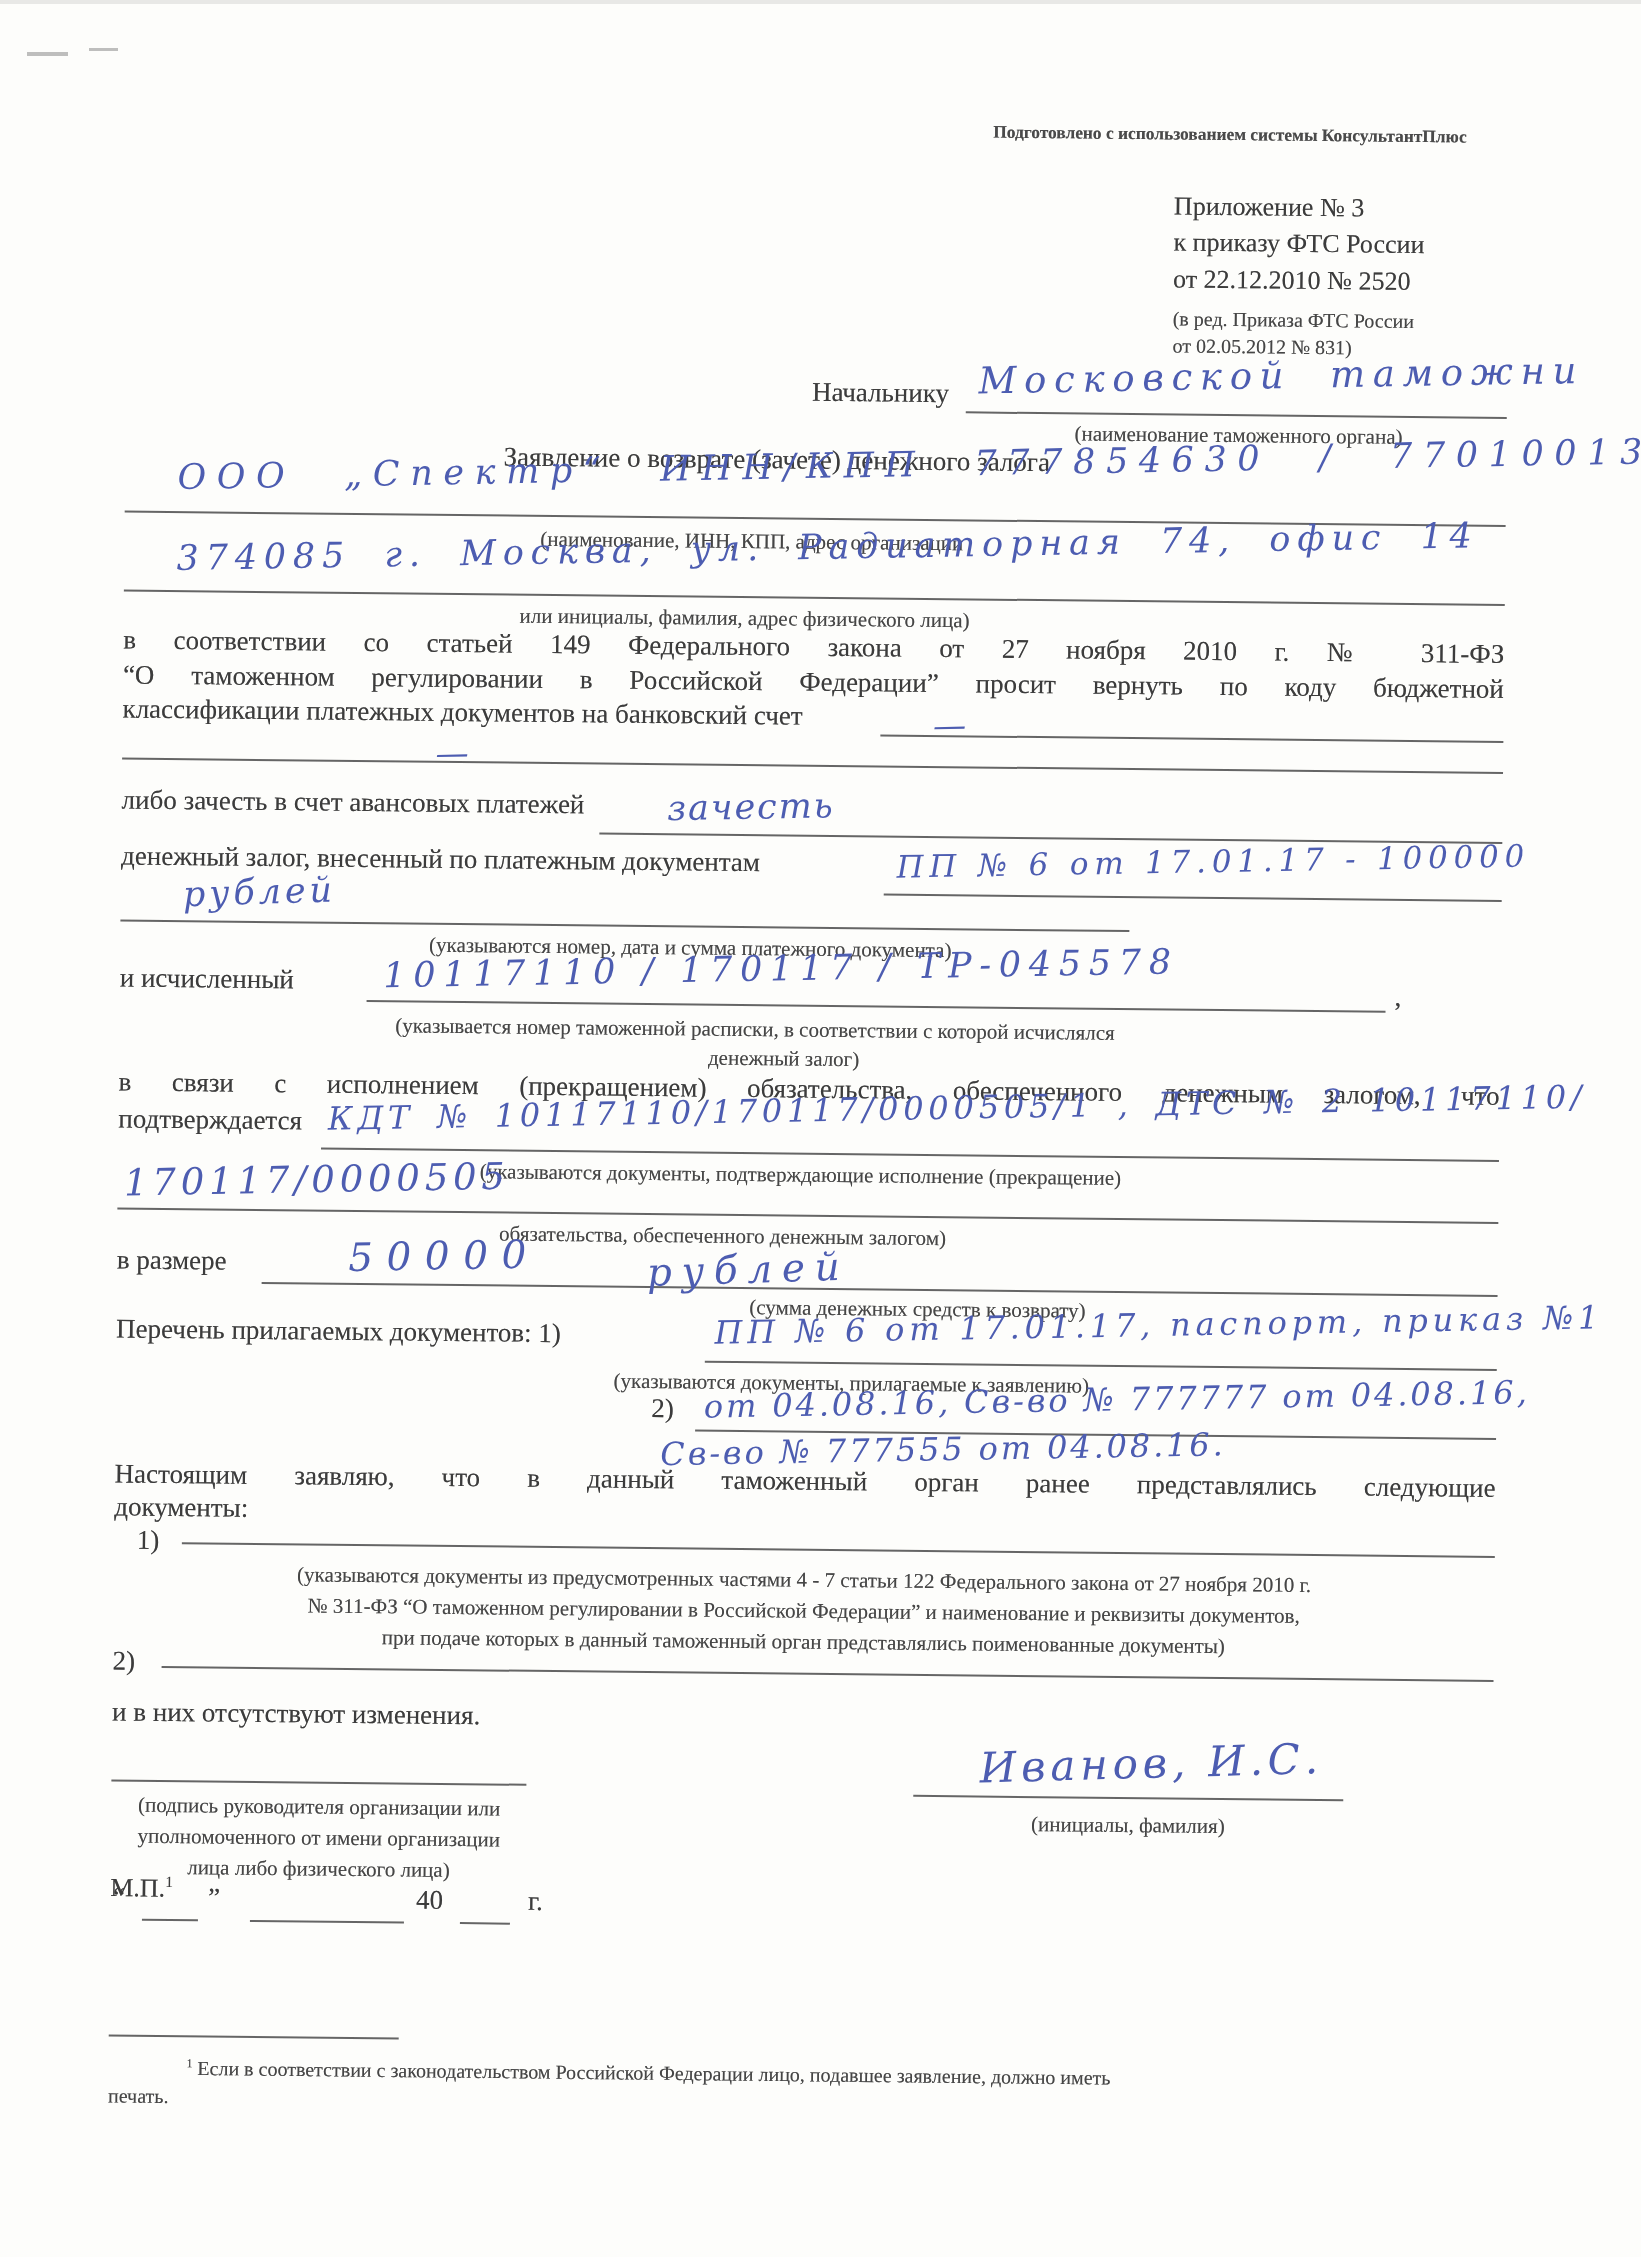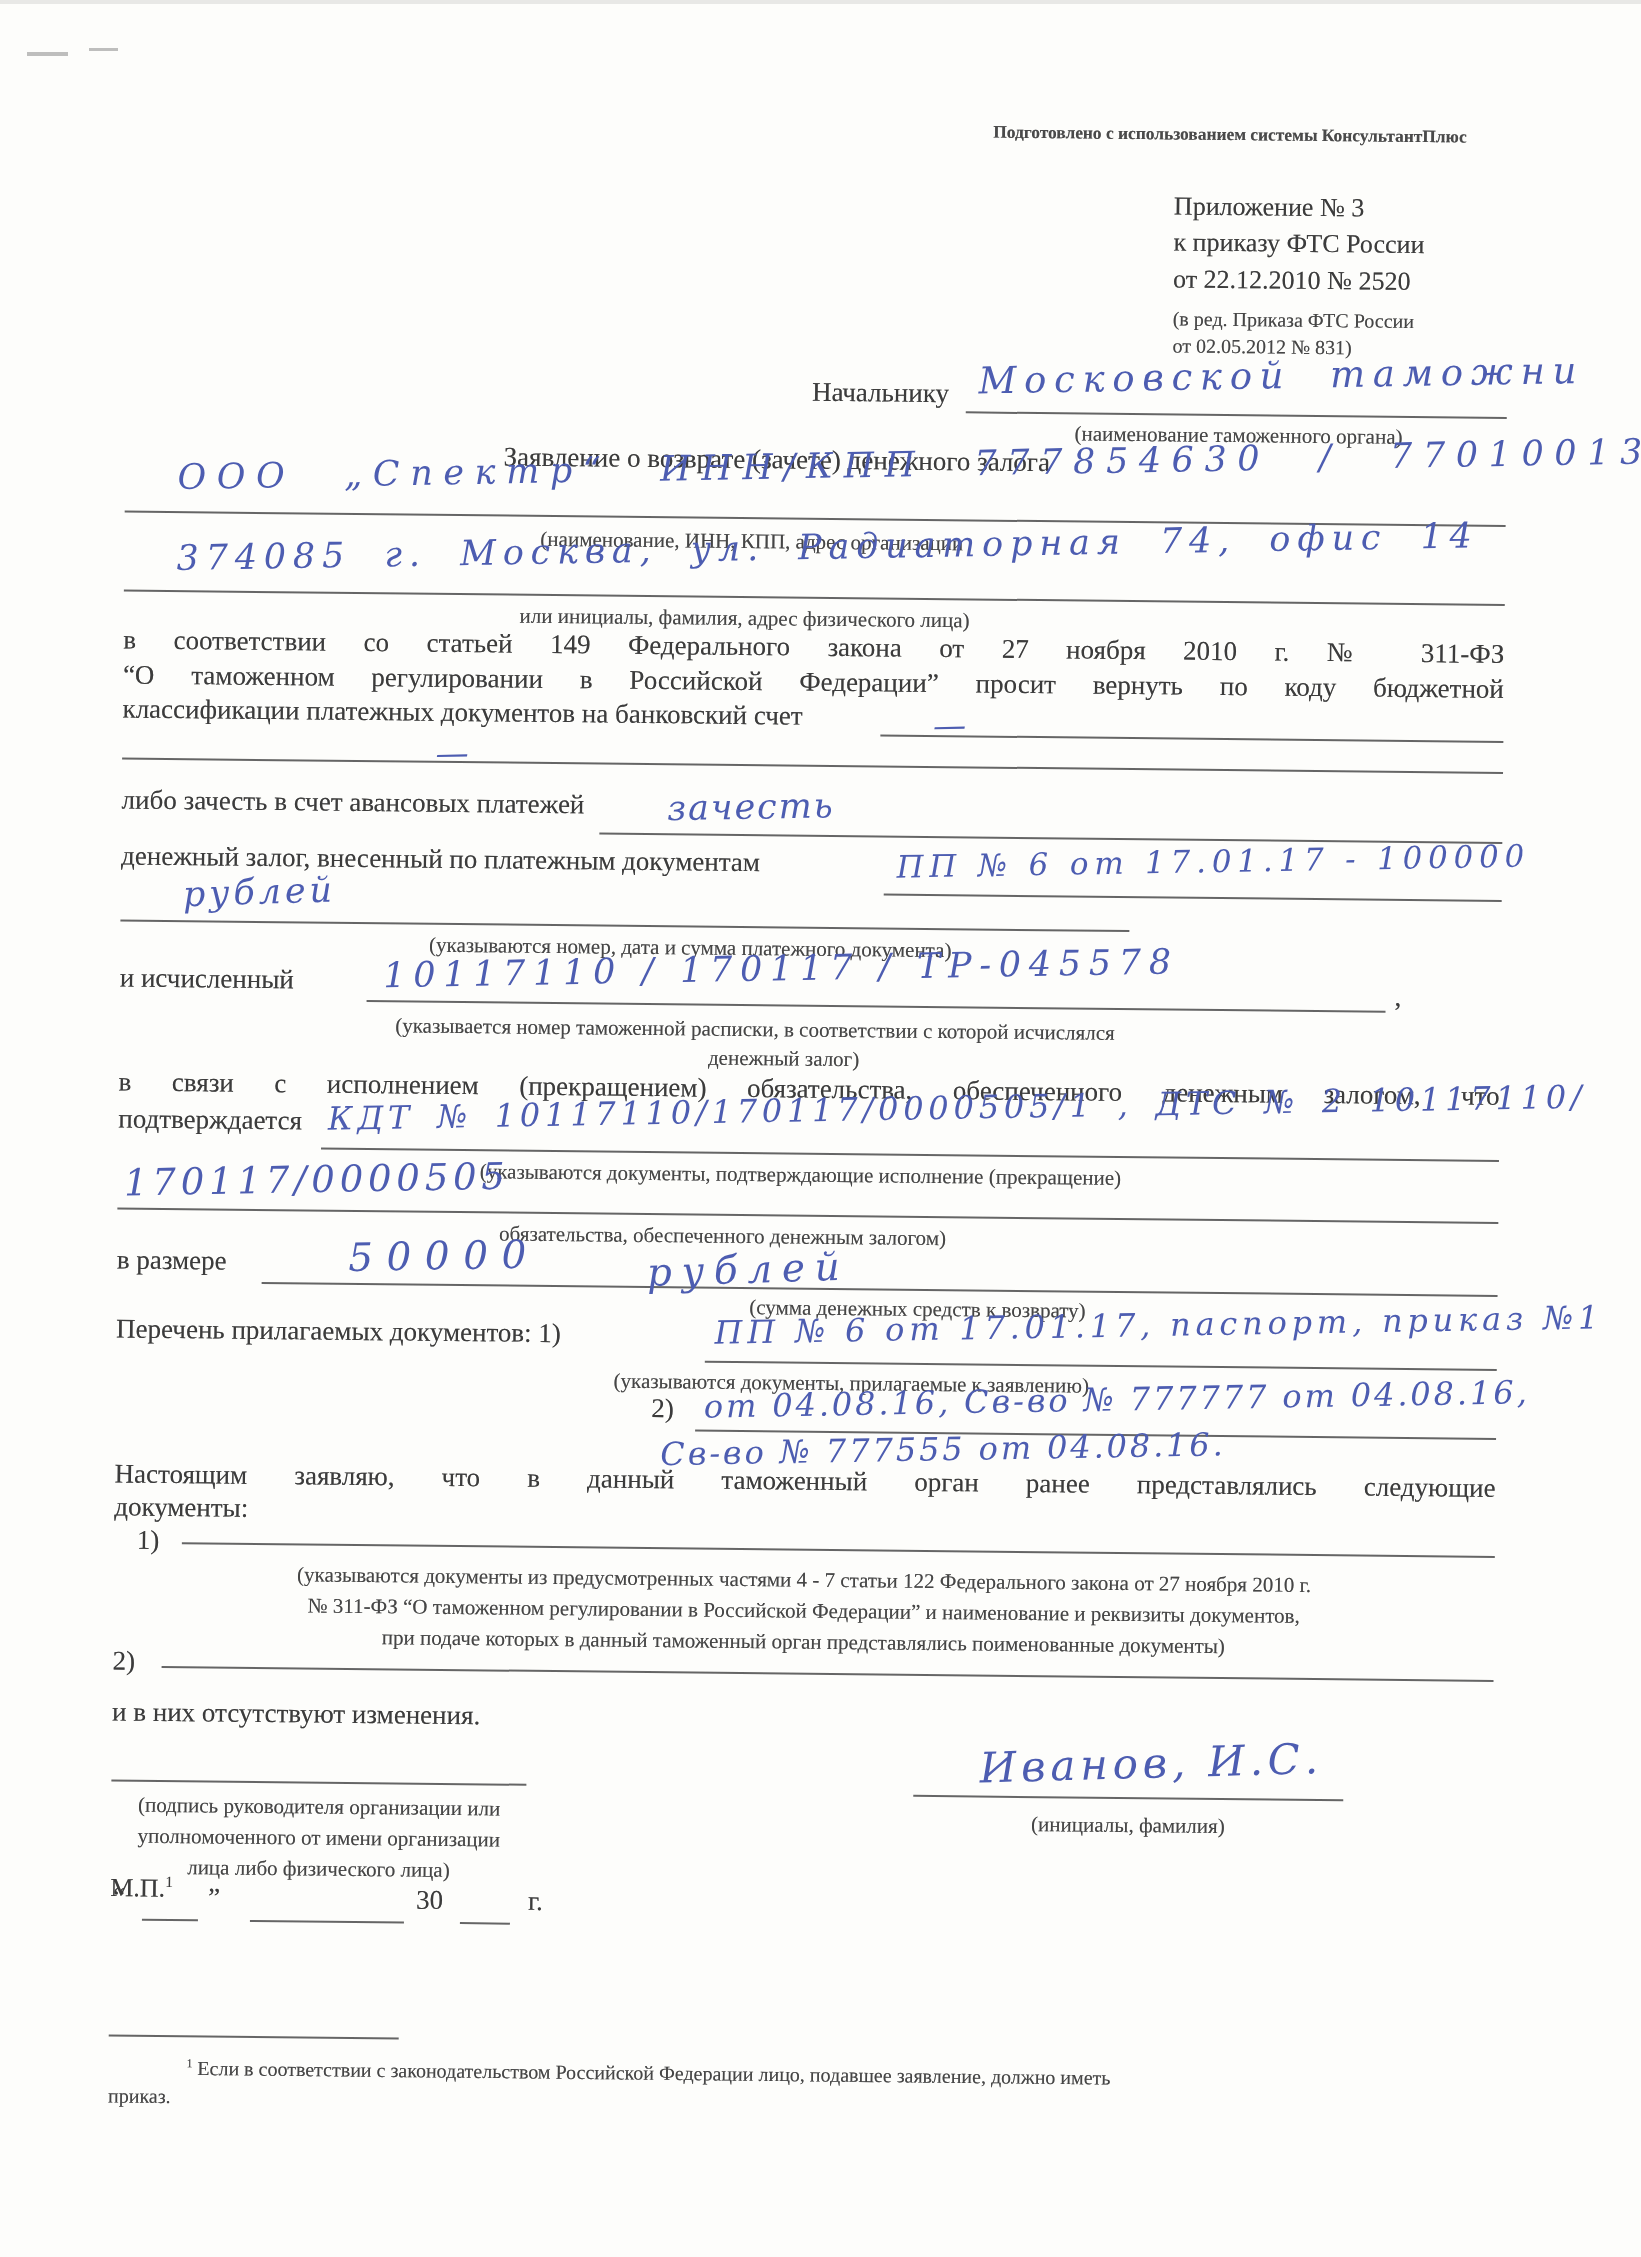--- a/index.html
+++ b/index.html
@@ -120,29 +120,29 @@
     <div class="ul" style="left:932px;top:1782px;width:430px;"></div>
     <div class="cap ctr" style="left:116px;top:1788px;width:444px;">(подпись руководителя организации или</div>
     <div class="cap ctr" style="left:116px;top:1819px;width:444px;">уполномоченного от имени организации</div>
     <div class="cap ctr" style="left:116px;top:1850px;width:444px;">лица либо физического лица)</div>
     <div class="cap ctr" style="left:932px;top:1798px;width:430px;">(инициалы, фамилия)</div>
 
     <div class="pr" style="left:133px;top:1877px;">“</div>
     <div class="ul" style="left:162px;top:1914px;width:56px;"></div>
     <div class="pr" style="left:228px;top:1877px;">”</div>
     <div class="ul" style="left:270px;top:1914px;width:154px;"></div>
-    <div class="pr" style="left:436px;top:1877px;">30</div>
+    <div class="pr" style="left:436px;top:1877px;">40</div>
     <div class="ul" style="left:480px;top:1914px;width:50px;"></div>
     <div class="pr" style="left:548px;top:1877px;">г.</div>
 
     <div class="pr" style="left:130px;top:1868px;font-size:26px;">
       <span>М.П.</span><sup>1</sup>
     </div>
 
     <div class="ul" style="left:130px;top:2030px;width:290px;height:1.9px;"></div>
     <div class="cap" style="left:208px;top:2051px;font-size:20px;">
       <sup>1</sup> <span>Если в соответствии с законодательством Российской Федерации лицо, подавшее заявление, должно иметь</span>
     </div>
-    <div class="cap" style="left:130px;top:2080px;font-size:20px;">приказ.</div>
+    <div class="cap" style="left:130px;top:2080px;font-size:20px;">печать.</div>
 
   </div>
 </div>
 
 
 </body></html>

